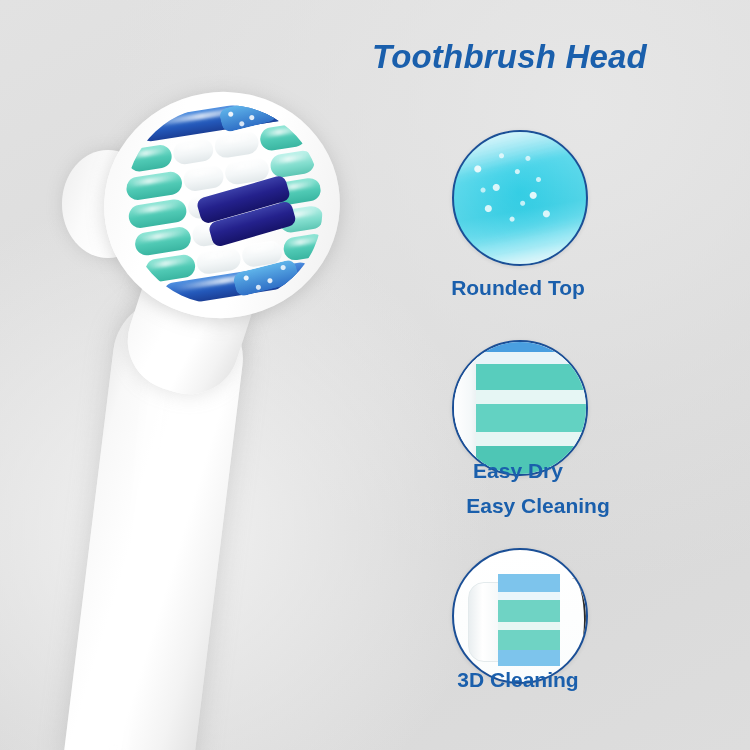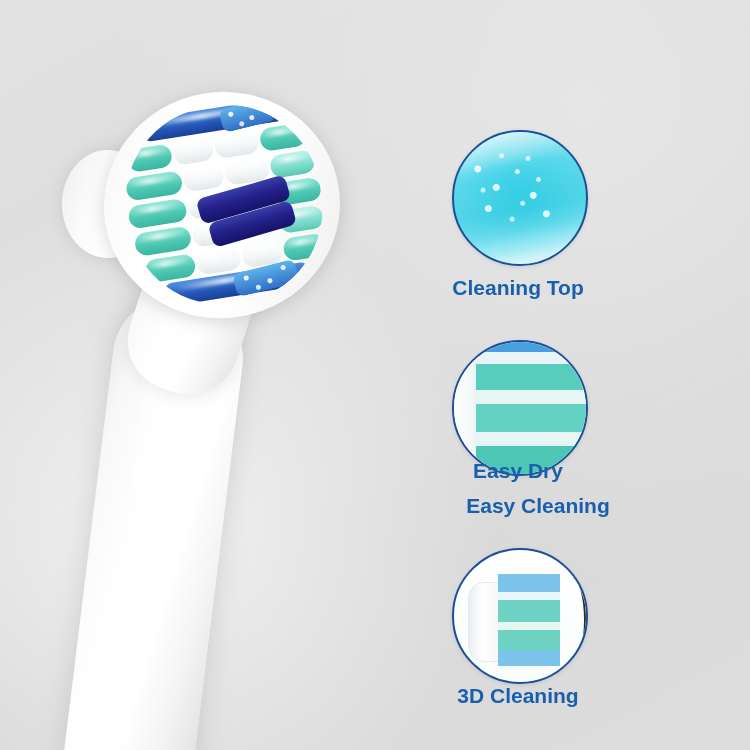--- a/index.html
+++ b/index.html
@@ -173,27 +173,28 @@
     border-radius:16px 6px 6px 16px;
     background:linear-gradient(90deg,#e9eef0 0%,#ffffff 40%,#f2f6f7 100%);
     border:1px solid #e3eaec;
   }
   #c3 .stack{position:absolute;left:44px;top:24px;width:62px;height:92px;overflow:hidden;}
   #c3 .sband{position:absolute;left:0;width:100%;}
   #c3 .arc{
     position:absolute;left:104px;top:28px;width:26px;height:84px;
     border-right:2px solid #2b2b2b;border-radius:0 50% 50% 0;
   }
-  #l3{left:378px;top:684px;}
+  #l3{left:378px;top:668px;}
 </style>
 </head>
 <body>
 
 <div id="stage">
 
+  <div id="title">Toothbrush Head</div>
 
   <div id="brush">
     <div class="neck" id="handle"></div>
     <div id="handle-hi"></div>
     <div class="neck" id="neck-upper"></div>
     <div class="neck" id="lobe"></div>
 
     <div id="head">
       <div id="bristles">
           <div class="row c-dblue" style="left: 24px; top: 168px; width: 150px;">
@@ -267,21 +268,21 @@
       </div>
     </div>
   </div>
 
   <div class="feature">
     <div class="circle" id="c1">
       <div class="foam"></div>
       <div class="streakA"></div>
       <div class="streakB"></div>
     </div>
-    <div class="flabel" id="l1">Cleaning Top</div>
+    <div class="flabel" id="l1">Rounded Top</div>
   </div>
 
   <div class="feature">
     <div class="circle" id="c2">
       <div class="edgewhite"></div>
       <div class="bands">
           <div class="band" style="top: 0px; height: 16px; background: rgb(74, 159, 224);"></div>
           <div class="band" style="top: 16px; height: 12px; background: rgb(233, 244, 248);"></div>
           <div class="band" style="top: 28px; height: 26px; background: rgb(88, 205, 189);"></div>
           <div class="band" style="top: 54px; height: 14px; background: rgb(230, 246, 244);"></div>

